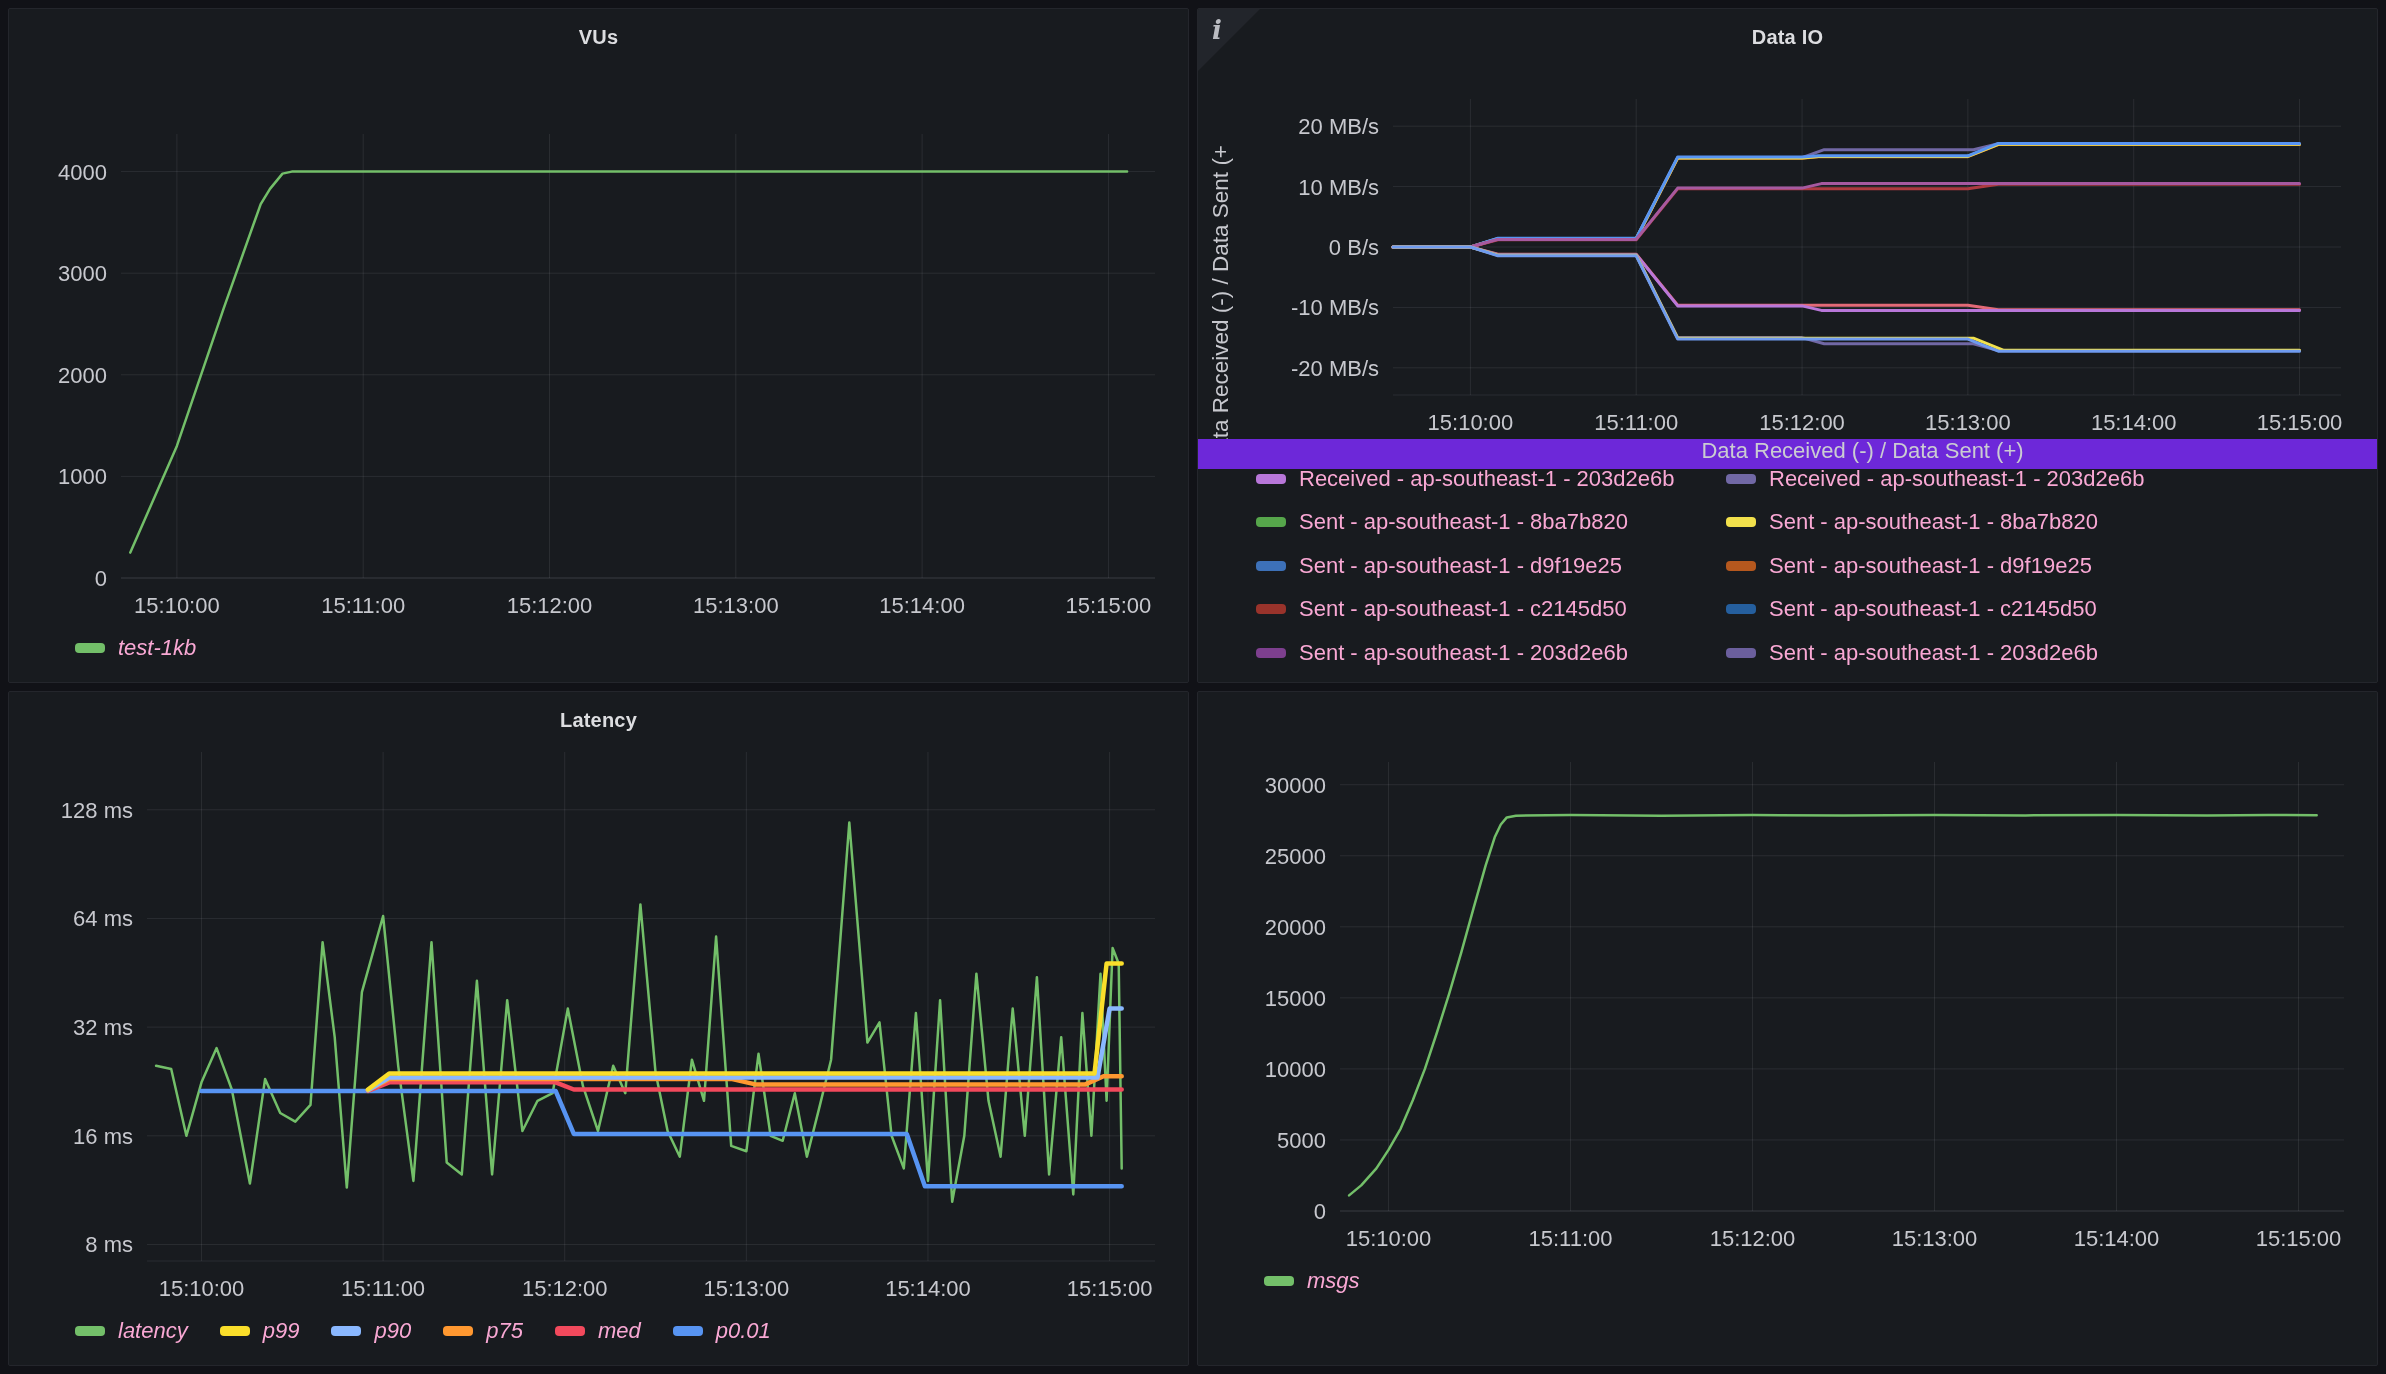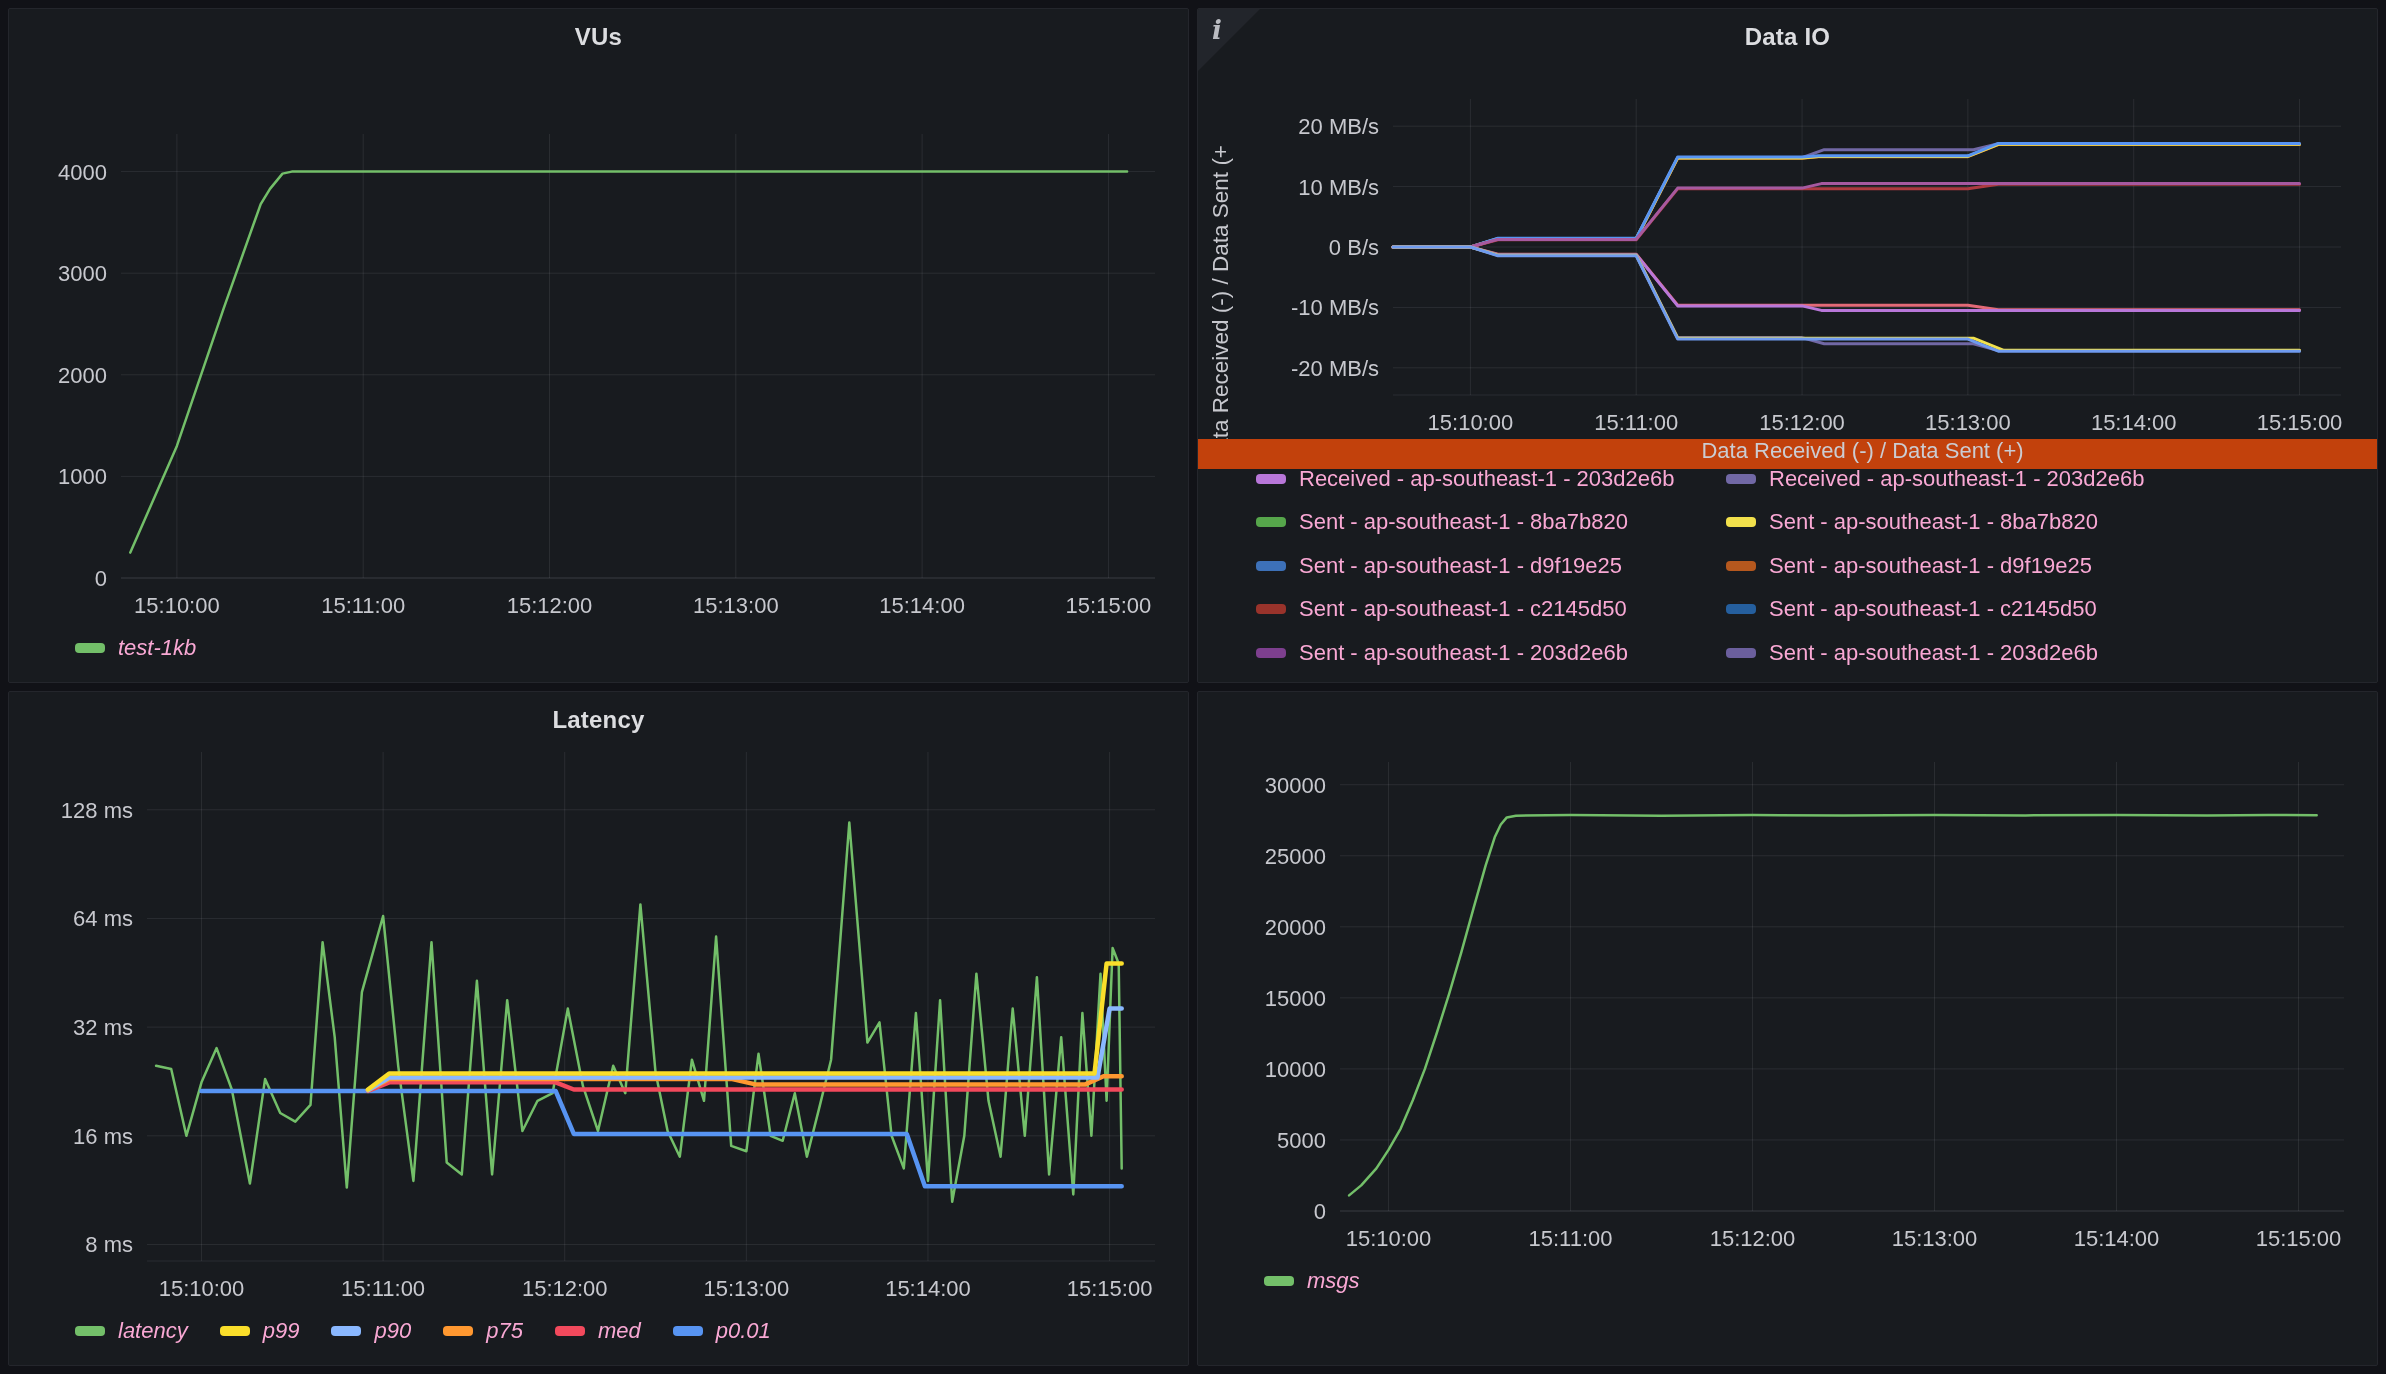--- a/index.html
+++ b/index.html
@@ -1,30 +1,30 @@
 <!DOCTYPE html>
 <html><head>
 <meta charset="utf-8">
 <style>
   html,body{margin:0;padding:0;background:#111217;width:2386px;height:1374px;overflow:hidden;
     font-family:"Liberation Sans",sans-serif;}
   .dash-grid{display:grid;grid-template-columns:1181px 1181px;grid-template-rows:675px 675px;
     gap:8px;padding:8px;box-sizing:border-box;}
   .panel{background:#181B1F;border:1px solid #24262C;border-radius:2px;position:relative;
     overflow:hidden;display:flex;flex-direction:column;}
-  .panel-title{height:50px;line-height:56px;text-align:center;color:#DCDDE0;font-size:24px;
+  .panel-title{height:50px;line-height:56px;text-align:center;color:#DCDDE0;font-size:20px;
     font-weight:700;letter-spacing:.2px;flex:none;cursor:pointer;}
   svg{display:block;flex:none;}
   .grid-line{stroke:rgba(204,204,220,0.10);stroke-width:1;}
   .tick{fill:#C7C8CE;font-size:22px;}
   .axlabel{fill:#C7C8CE;font-size:22.5px;}
   .legend-row{display:flex;gap:32px;padding-left:66px;height:48px;flex:none;font-style:italic;}
   .legend-item{display:flex;align-items:center;gap:13px;color:#f9a8d4;font-size:22px;cursor:pointer;white-space:nowrap;}
   .swatch{width:30px;height:10px;border-radius:4px;flex:none;}
-  .portio-xlabel{position:relative;z-index:2;background:#c2410c;height:30px;line-height:24px;
+  .portio-xlabel{position:relative;z-index:2;background:#6d28d9;height:30px;line-height:24px;
     text-align:center;color:#CBCCD2;font-size:22px;padding-left:150px;flex:none;}
   .legend-grid{display:grid;grid-auto-flow:column;grid-template-rows:repeat(5,43.5px);
     grid-template-columns:470px auto;padding-left:58px;margin-top:-12px;align-items:center;flex:none;}
   .corner{position:absolute;top:0;left:0;width:0;height:0;
     border-top:62px solid #22252B;border-right:62px solid transparent;z-index:3;cursor:pointer;}
   .corner-i{position:absolute;top:6px;left:14px;z-index:4;color:#B9BBC1;
     font-family:"DejaVu Serif",serif;font-style:italic;font-weight:bold;font-size:26px;pointer-events:none;}
 </style>
 </head>
 <body>

